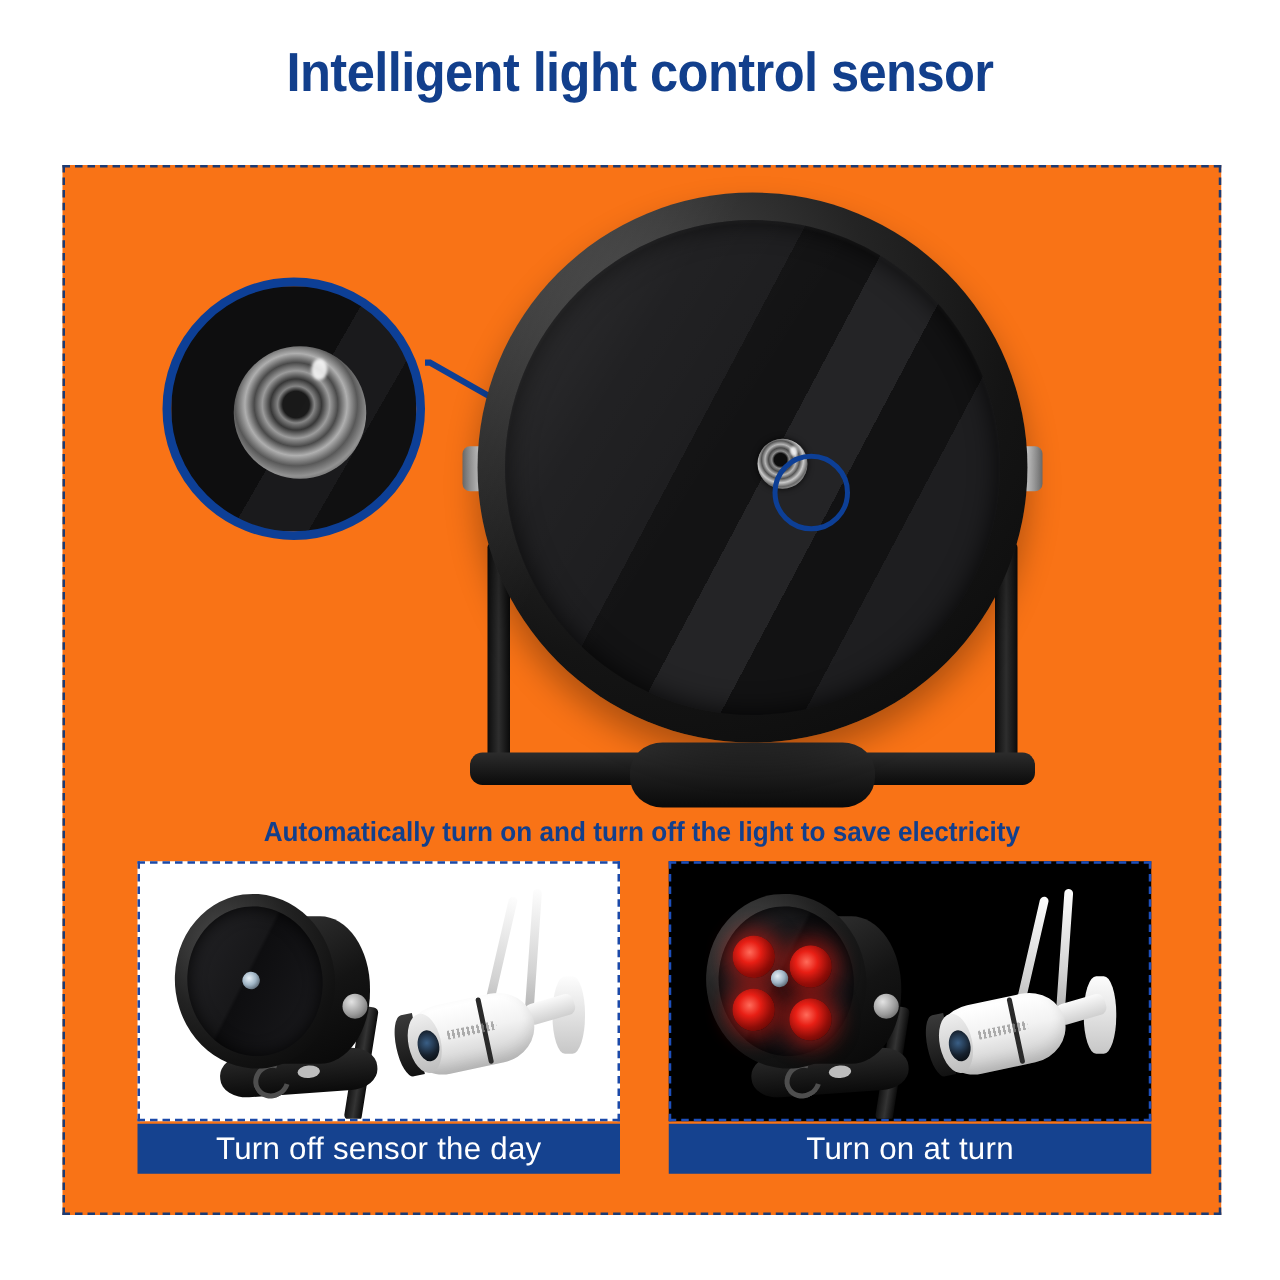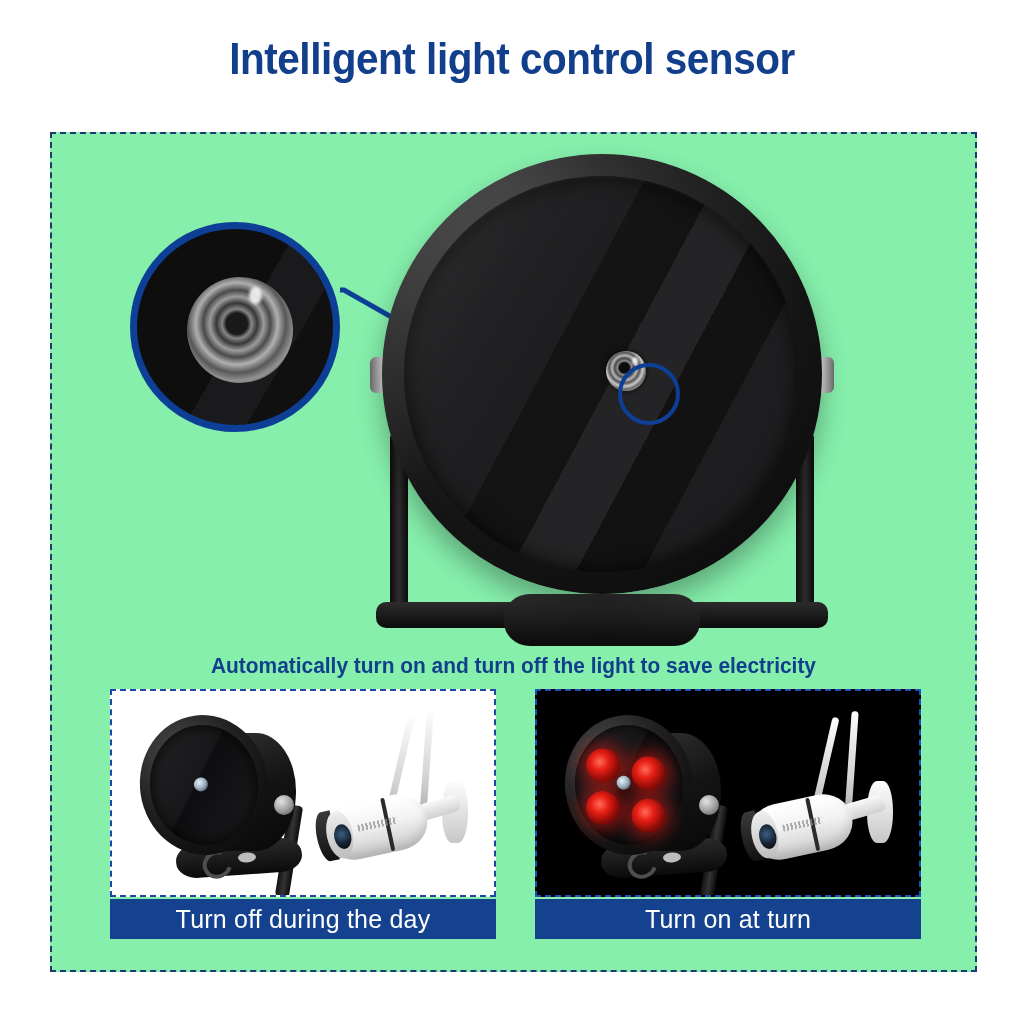--- a/index.html
+++ b/index.html
@@ -25,21 +25,21 @@
     white-space:nowrap;
   }
 
   
   .outer-frame{
     position:absolute;
     left:50px;top:132px;
     width:927px;height:840px;
     border:2px dashed #1b3a73;
     box-sizing:border-box;
-    background:#86efac;
+    background:#f97316;
   }
 
   
   .hero{
     position:absolute;left:0;top:0;width:927px;height:520px;
   }
 
   
   .sensor{
     position:absolute;
@@ -375,21 +375,21 @@
             <div class="cam-body">
               <div class="cam-hood"></div>
               <div class="cam-ring">
                 <div class="cam-lens"></div>
               </div>
               <div class="cam-band"></div>
               <div class="cam-logo"></div>
             </div>
           </div>
         </div>
-        <div class="panel-caption">Turn off during the day</div>
+        <div class="panel-caption">Turn off sensor the day</div>
       </div>
 
       <div class="panel night">
         <div class="panel-img">
           <div class="mini">
             <div class="mini-arm"></div>
             <div class="mini-base">
               <div class="mini-base-slot"></div>
               <div class="mini-base-hole"></div>
             </div>

